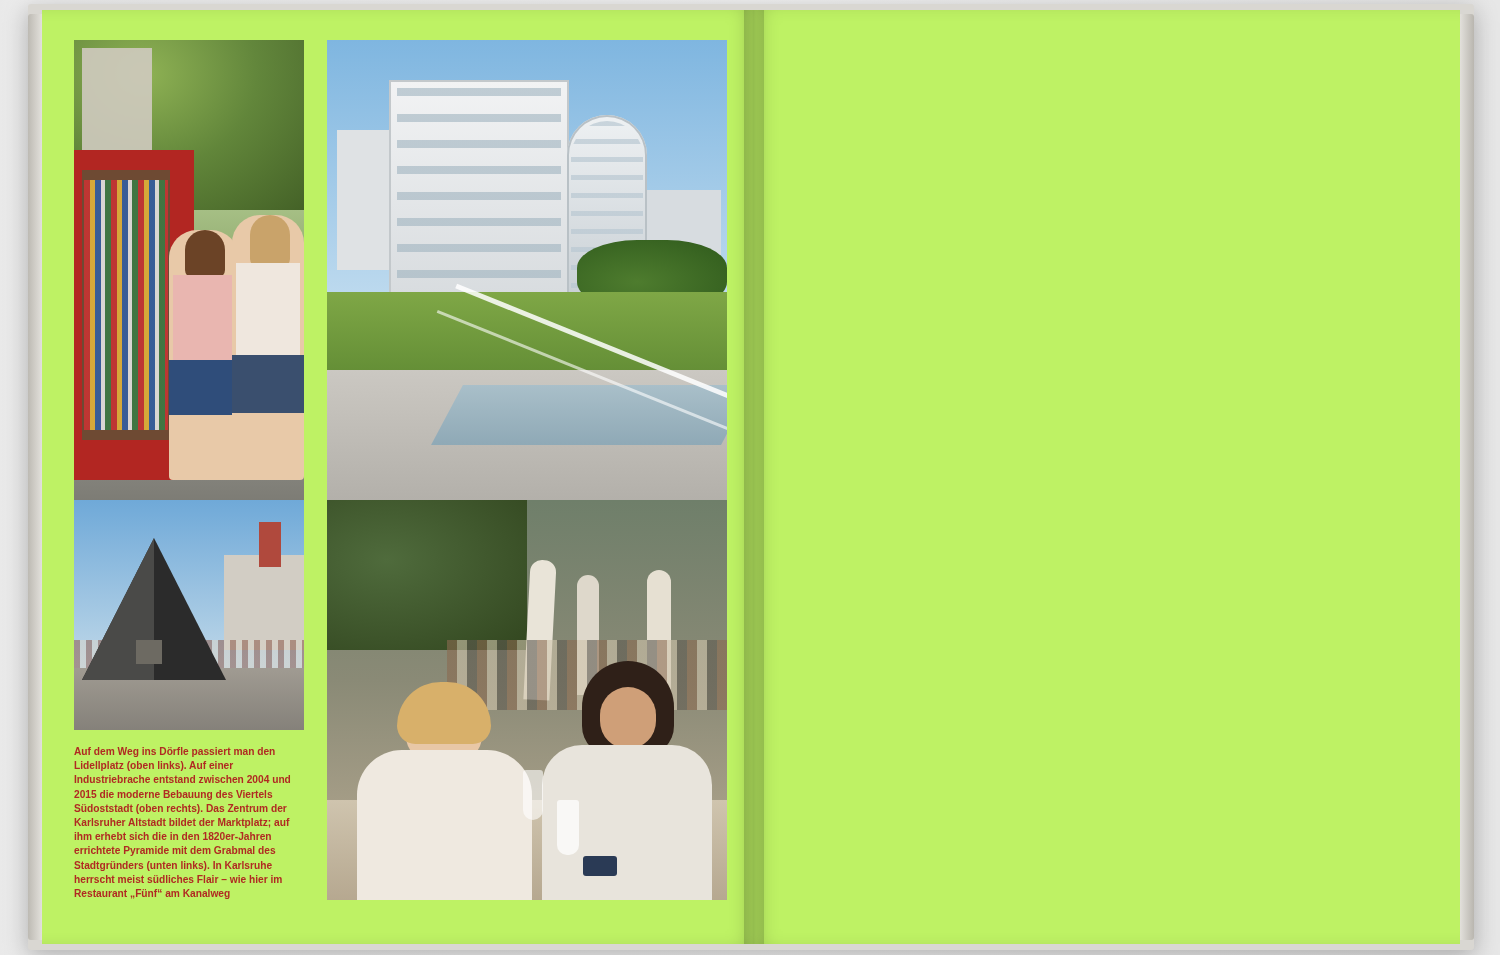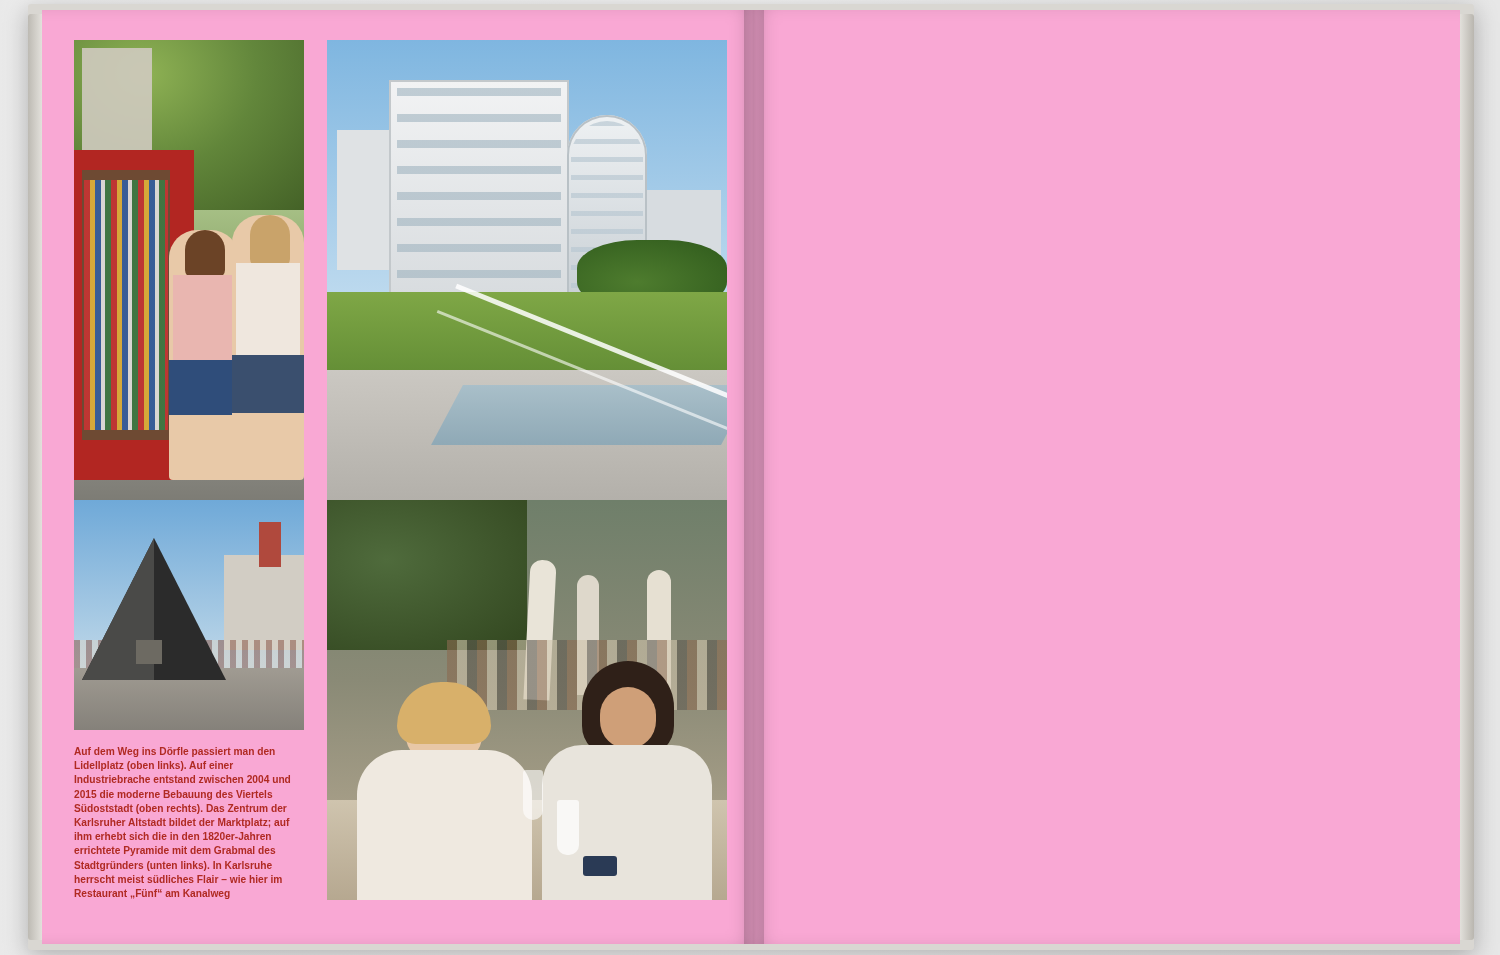--- a/index.html
+++ b/index.html
@@ -30,21 +30,21 @@
     position:absolute;
     left: 0; top: 0; width: 1446px; height: 946px;
     background: #d9d7d2;
     border-radius: 3px;
     box-shadow: 0 6px 24px rgba(0,0,0,0.28);
   }
   .page-left, .page-right {
     position: absolute;
     top: 6px;
     height: 934px;
-    background: #f9a8d4;
+    background: #bef264;
   }
   .page-left {
     left: 14px; width: 712px;
     box-shadow: inset -14px 0 22px -12px rgba(0,0,0,0.32);
   }
   .page-right {
     left: 726px; width: 706px;
     box-shadow: inset 14px 0 22px -12px rgba(0,0,0,0.30);
   }
   .gutter {

